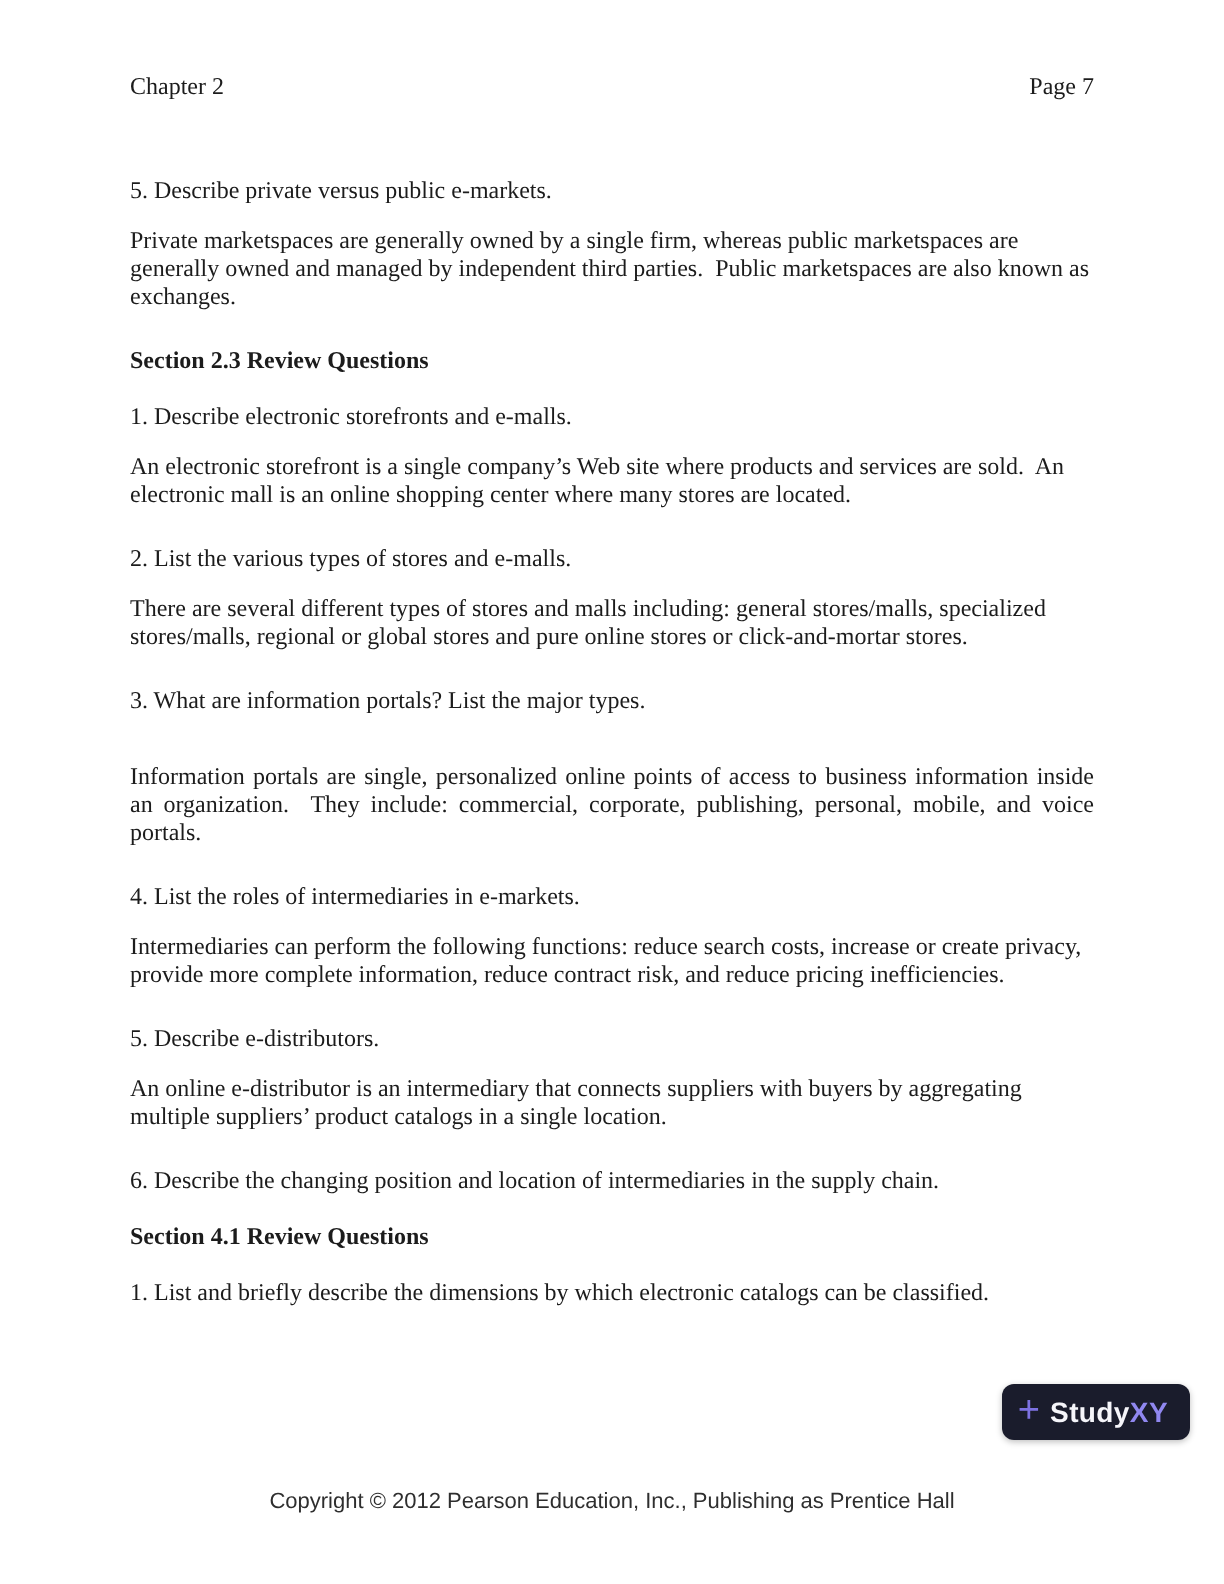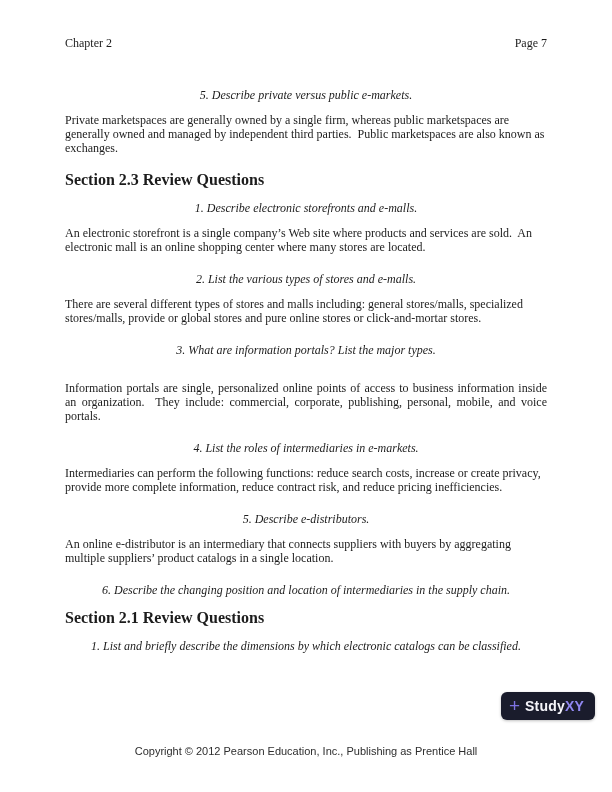--- a/index.html
+++ b/index.html
@@ -24,35 +24,33 @@
   }
   .page-header {
     display: flex;
     justify-content: space-between;
     margin-bottom: 38px;
   }
   .blocks p, .blocks h2 {
     margin: 0;
   }
   p.question {
-    font-style: italic;
     margin: 0 0 11px 0;
-    text-align: center;
   }
   p.answer {
     margin: 0 0 18px 0;
     white-space: pre-wrap;
     text-align: left;
   }
   p.answer.justified {
     text-align: justify;
     margin-top: 24px;
   }
   h2.section-heading {
-    font-size: 16px;
+    font-size: 12px;
     line-height: 14px;
     font-weight: bold;
     margin: 14px 0 14px 0;
   }
   .watermark {
     position: absolute;
     top: 692px;
     right: 17px;
     height: 28px;
     display: flex;
@@ -104,34 +102,34 @@
     <div class="blocks">
       <p class="question">5. Describe private versus public e-markets.</p>
       <p class="answer">Private marketspaces are generally owned by a single firm, whereas public marketspaces are generally owned and managed by independent third parties.  Public marketspaces are also known as exchanges.</p>
 
       <h2 class="section-heading">Section 2.3 Review Questions</h2>
 
       <p class="question">1. Describe electronic storefronts and e-malls.</p>
       <p class="answer">An electronic storefront is a single company’s Web site where products and services are sold.  An electronic mall is an online shopping center where many stores are located.</p>
 
       <p class="question">2. List the various types of stores and e-malls.</p>
-      <p class="answer">There are several different types of stores and malls including: general stores/malls, specialized stores/malls, provide or global stores and pure online stores or click-and-mortar stores.</p>
+      <p class="answer">There are several different types of stores and malls including: general stores/malls, specialized stores/malls, regional or global stores and pure online stores or click-and-mortar stores.</p>
 
       <p class="question">3. What are information portals? List the major types.</p>
       <p class="answer justified">Information portals are single, personalized online points of access to business information inside an organization.  They include: commercial, corporate, publishing, personal, mobile, and voice portals.</p>
 
       <p class="question">4. List the roles of intermediaries in e-markets.</p>
       <p class="answer">Intermediaries can perform the following functions: reduce search costs, increase or create privacy, provide more complete information, reduce contract risk, and reduce pricing inefficiencies.</p>
 
       <p class="question">5. Describe e-distributors.</p>
       <p class="answer">An online e-distributor is an intermediary that connects suppliers with buyers by aggregating multiple suppliers’ product catalogs in a single location.</p>
 
       <p class="question">6. Describe the changing position and location of intermediaries in the supply chain.</p>
 
-      <h2 class="section-heading">Section 2.1 Review Questions</h2>
+      <h2 class="section-heading">Section 4.1 Review Questions</h2>
 
       <p class="question">1. List and briefly describe the dimensions by which electronic catalogs can be classified.</p>
     </div>
   </div>
 
   <div class="watermark">
     <span class="plus">+</span>
     <span class="brand"><span class="study">Study</span><span class="xy">XY</span></span>
   </div>
 

